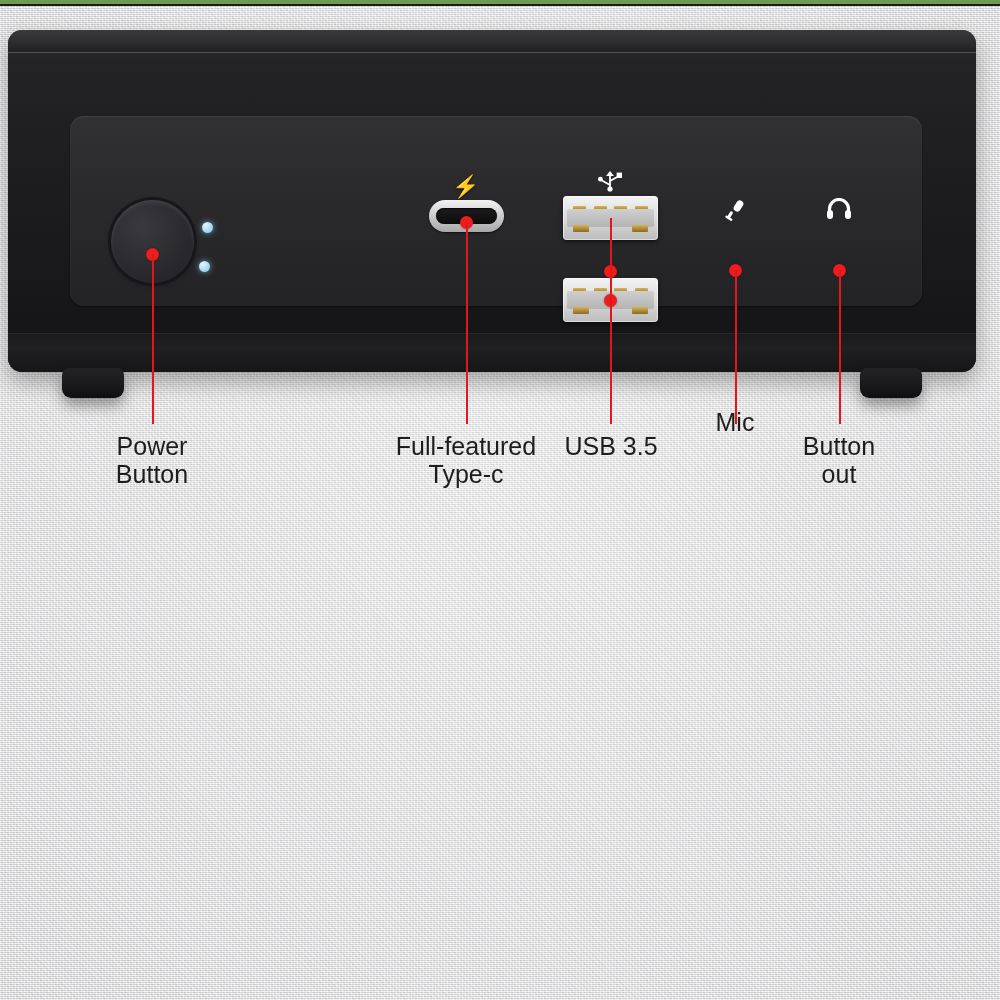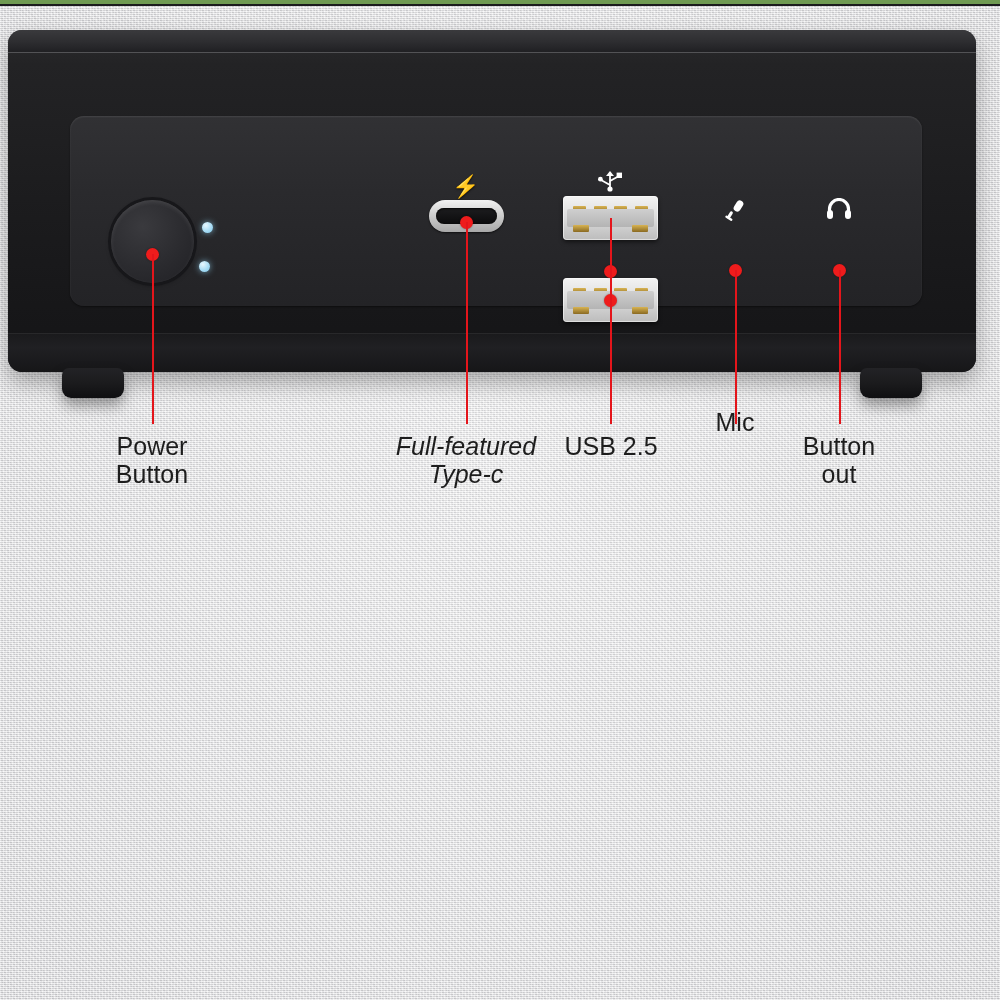--- a/index.html
+++ b/index.html
@@ -220,29 +220,29 @@
   <div class="callout">
     <div class="cl-dot" style="left:146px;top:248px;"></div>
     <div class="cl-line" style="left:152px;top:254px;height:170px;"></div>
     <div class="cl-text" style="left:62px;top:432px;width:180px;">Power
 Button</div>
   </div>
 
   <div class="callout">
     <div class="cl-dot" style="left:460px;top:216px;"></div>
     <div class="cl-line" style="left:466px;top:222px;height:202px;"></div>
-    <div class="cl-text" style="left:376px;top:432px;width:180px;font-style:italic;">Full-featured
+    <div class="cl-text" style="left:376px;top:432px;width:180px;">Full-featured
 Type-c</div>
   </div>
 
   <div class="callout">
     <div class="cl-dot" style="left:604px;top:265px;"></div>
     <div class="cl-dot" style="left:604px;top:294px;"></div>
     <div class="cl-line" style="left:610px;top:218px;height:206px;"></div>
-    <div class="cl-text" style="left:536px;top:432px;width:150px;">USB 2.5</div>
+    <div class="cl-text" style="left:536px;top:432px;width:150px;">USB 3.5</div>
   </div>
 
   <div class="callout">
     <div class="cl-dot" style="left:729px;top:264px;"></div>
     <div class="cl-line" style="left:735px;top:270px;height:154px;"></div>
     <div class="cl-text" style="left:675px;top:408px;width:120px;">Mic</div>
   </div>
 
   <div class="callout">
     <div class="cl-dot" style="left:833px;top:264px;"></div>

